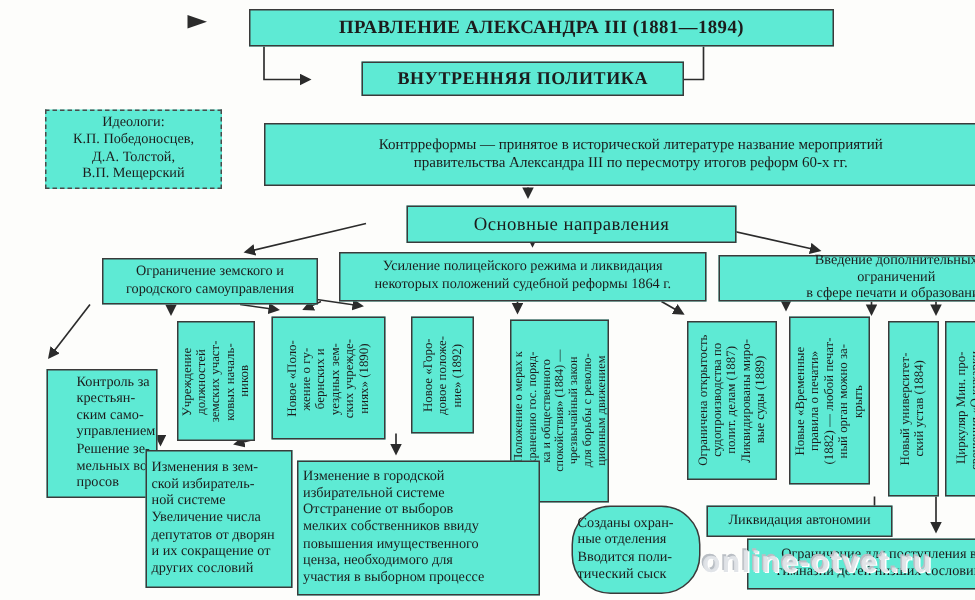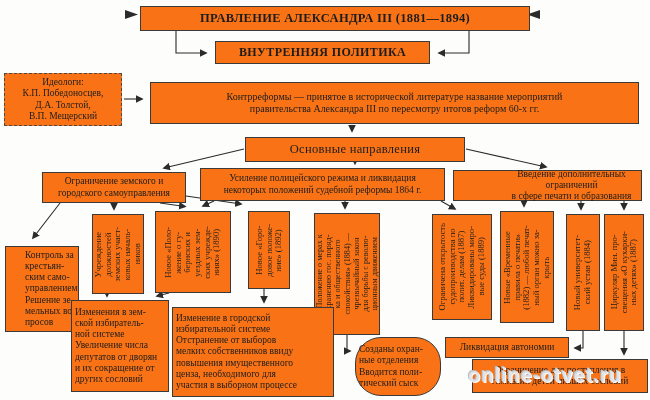--- a/index.html
+++ b/index.html
@@ -1,23 +1,23 @@
 <!DOCTYPE html>
 <html lang="ru"><head>
 <meta charset="utf-8">
 <style>
   html,body{margin:0;padding:0;}
   body{width:650px;height:400px;position:relative;background:#fdfdfb;
        font-family:"Liberation Serif","DejaVu Serif",serif;color:#1c1c1c;
        overflow:hidden;}
   #stage{position:absolute;inset:0;width:650px;height:400px;}
   svg.wires{position:absolute;left:0;top:0;z-index:1;}
-  .box{position:absolute;z-index:2;background:#f97316;border:1px solid #3a3a3a;
+  .box{position:absolute;z-index:2;background:#5eead4;border:1px solid #3a3a3a;
        display:flex;align-items:center;justify-content:center;text-align:center;
-       box-sizing:border-box;line-height:1.18;}
+       box-sizing:border-box;line-height:1.18;margin-left:26px;}
   .pre{white-space:pre-line;}
   .bold{font-weight:bold;}
   .dashed{border:1px dashed #4a4a4a;}
   .left{justify-content:flex-start;text-align:left;}
   .left .pre{padding:2px 3px;}
   .vbox span{writing-mode:vertical-rl;transform:rotate(180deg);
        white-space:pre-line;text-align:center;line-height:1.12;}
   .f12{font-size:12.5px;letter-spacing:.3px;}
   .f11{font-size:12px;letter-spacing:.4px;font-family:Liberation Serif, serif;}
   .f10{font-size:10px;}

